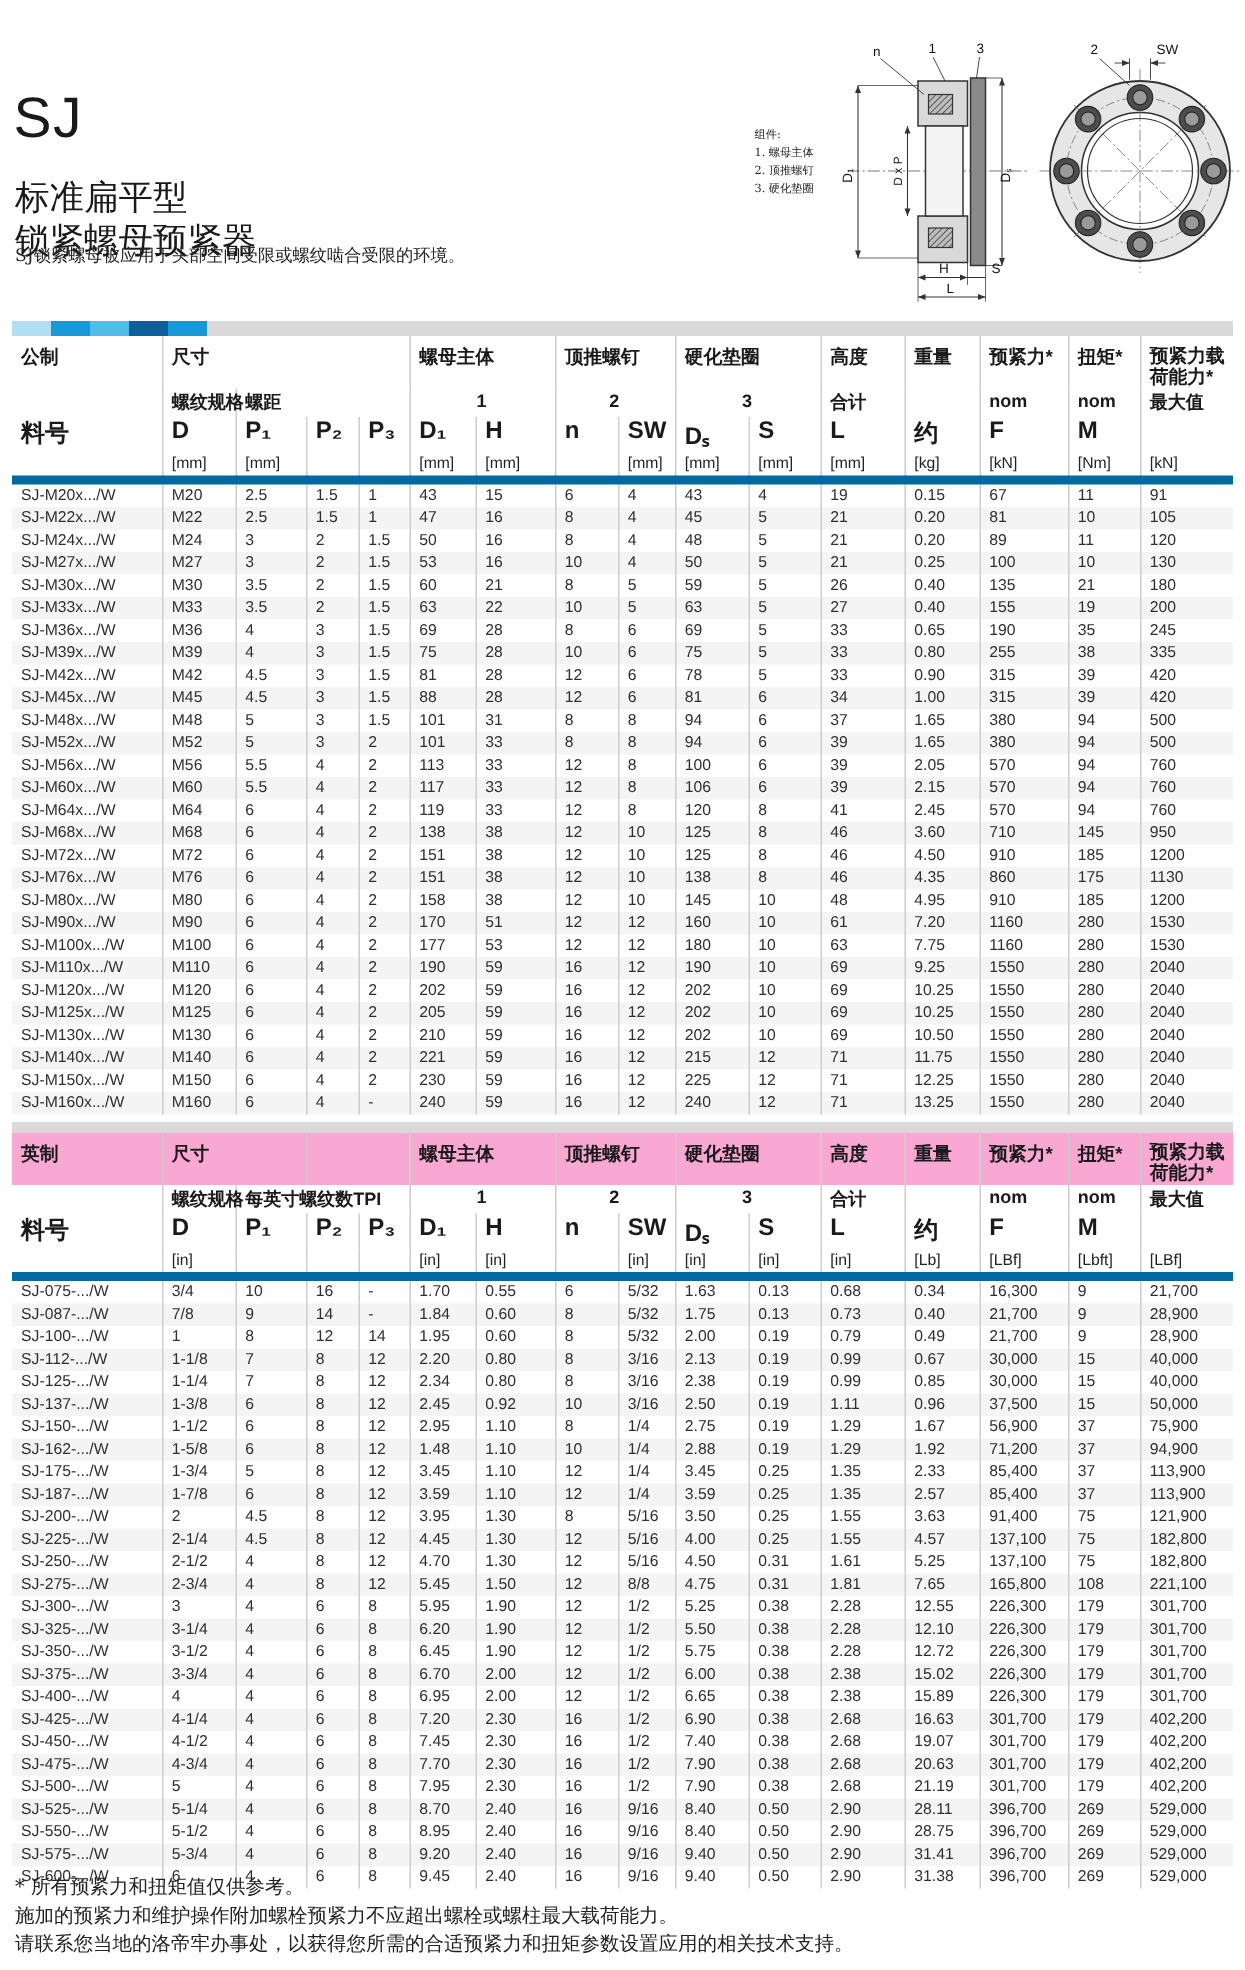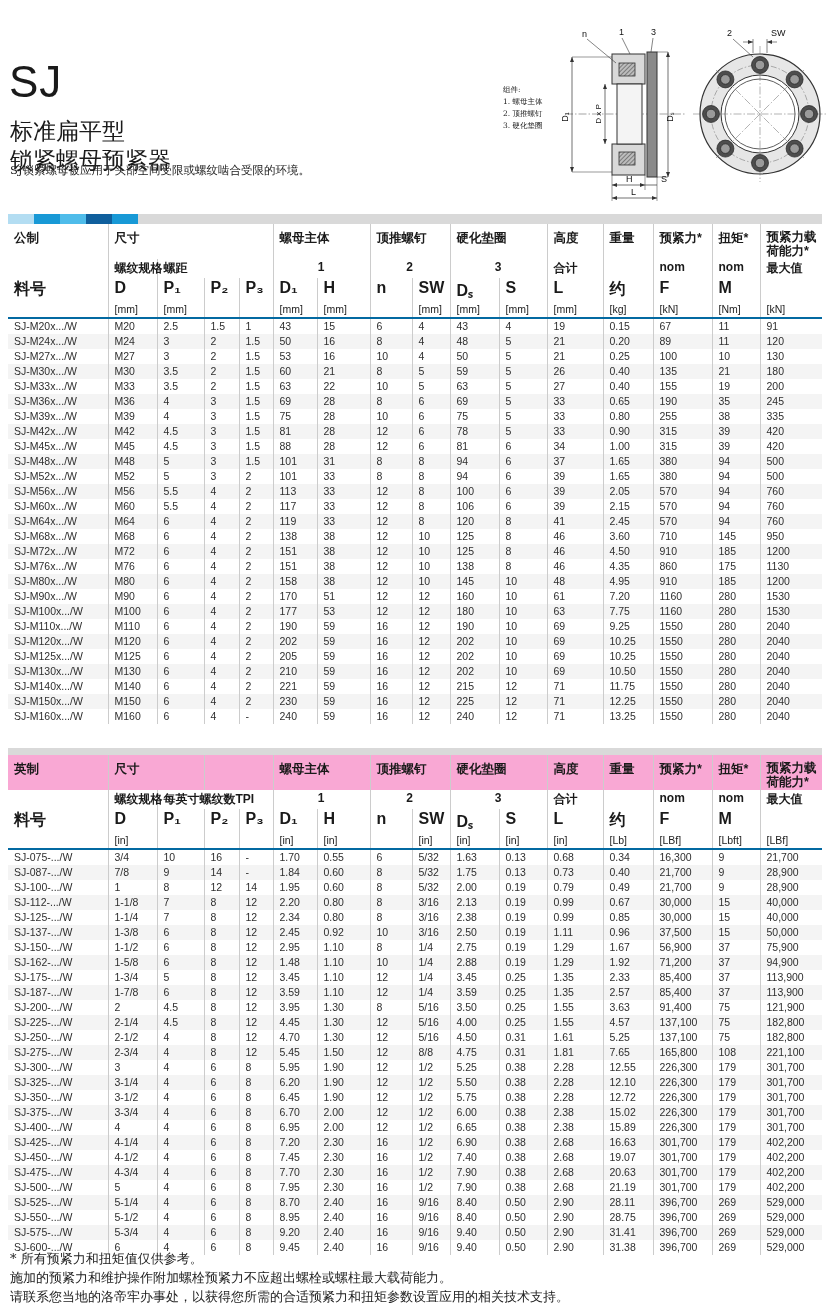--- a/index.html
+++ b/index.html
@@ -1,36 +1,36 @@
 <!DOCTYPE html>
 <html><head>
 <meta charset="utf-8">
 <style>
   html,body{margin:0;padding:0;background:#fff;}
   #page{position:relative;width:830px;height:1313px;background:#fff;overflow:hidden;
         font-family:"Liberation Sans",sans-serif;color:#1a1a1a;}
   
-  #brand-title{position:absolute;left:9px;top:60px;font-size:44px;line-height:1;font-weight:400;letter-spacing:1px;}
+  #brand-title{position:absolute;left:9px;top:60px;font-size:38px;line-height:1;font-weight:400;letter-spacing:1px;}
   #subtitle-1{position:absolute;left:10px;top:116px;font-size:23px;font-weight:400;}
   #subtitle-2{position:absolute;left:10px;top:145px;font-size:23px;font-weight:400;}
   #page-desc{position:absolute;left:10px;top:163px;font-size:11.5px;font-family:"DejaVu Serif",serif;color:#222;}
   
   #drawing{position:absolute;left:495px;top:22px;width:335px;height:185px;}
   
   .tbl-wrap{position:absolute;left:8px;width:814px;}
   #metric-wrap{top:214px;}
   #imperial-wrap{top:748px;}
   .band{height:10px;background:#d9d9d9;font-size:0;line-height:0;}
   .band span{display:inline-block;height:10px;vertical-align:top;}
   .band-imp{height:7px;background:#d9d9d9;}
   table{border-collapse:collapse;table-layout:fixed;width:814px;}
   th,td{text-align:left;vertical-align:top;white-space:nowrap;overflow:visible;
         border-left:1px solid #ccc;padding:1px 1px 1px 6px;font-weight:normal;}
   th:first-child,td:first-child{border-left:none;}
-  thead{border-bottom:2px solid #0369a1;margin-left:22px;}
+  thead{border-bottom:6px solid #0369a1;margin-left:22px;}
   tr.h1 th{font-size:12.5px;font-weight:bold;height:23px;padding-top:6px;}
   tr.h2 th{font-size:12px;font-weight:bold;height:17px;}
   tr.h3 th{font-size:16px;font-weight:bold;height:14px;}
   tr.h4 th{font-size:10.5px;font-weight:normal;color:#222;height:13px;}
   tr.h2 th.ctr{text-align:center;padding-left:0;}
   th.wrap{white-space:normal;line-height:1.12;padding-top:4px;}
   #imperial-table tr.h1 th{background:#f9a8d4;}
   td{font-size:10.5px;line-height:11px;color:#2e2e2e;padding-top:2px;padding-bottom:2px;}
   tbody tr:nth-child(even){background:#f4f4f4;}
   
@@ -275,20 +275,38 @@
             <td>4</td>
             <td>43</td>
             <td>4</td>
             <td>19</td>
             <td>0.15</td>
             <td>67</td>
             <td>11</td>
             <td>91</td>
           </tr>
           <tr>
+            <td>SJ-M22x.../W</td>
+            <td>M22</td>
+            <td>2.5</td>
+            <td>1.5</td>
+            <td>1</td>
+            <td>47</td>
+            <td>16</td>
+            <td>8</td>
+            <td>4</td>
+            <td>45</td>
+            <td>5</td>
+            <td>21</td>
+            <td>0.20</td>
+            <td>81</td>
+            <td>10</td>
+            <td>105</td>
+          </tr>
+          <tr>
             <td>SJ-M24x.../W</td>
             <td>M24</td>
             <td>3</td>
             <td>2</td>
             <td>1.5</td>
             <td>50</td>
             <td>16</td>
             <td>8</td>
             <td>4</td>
             <td>48</td>

